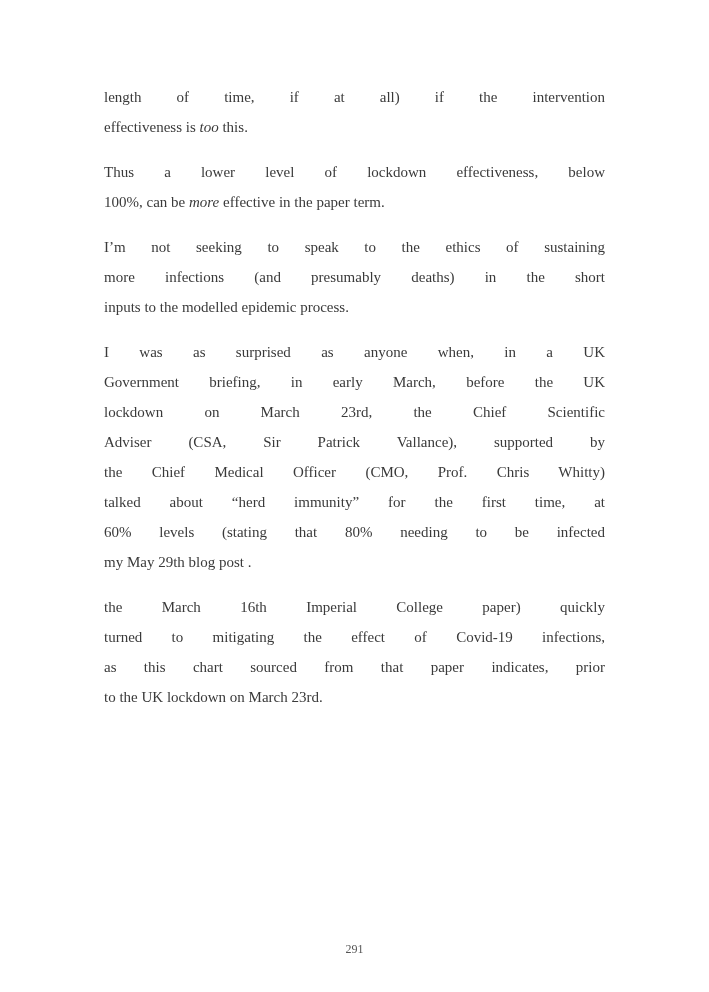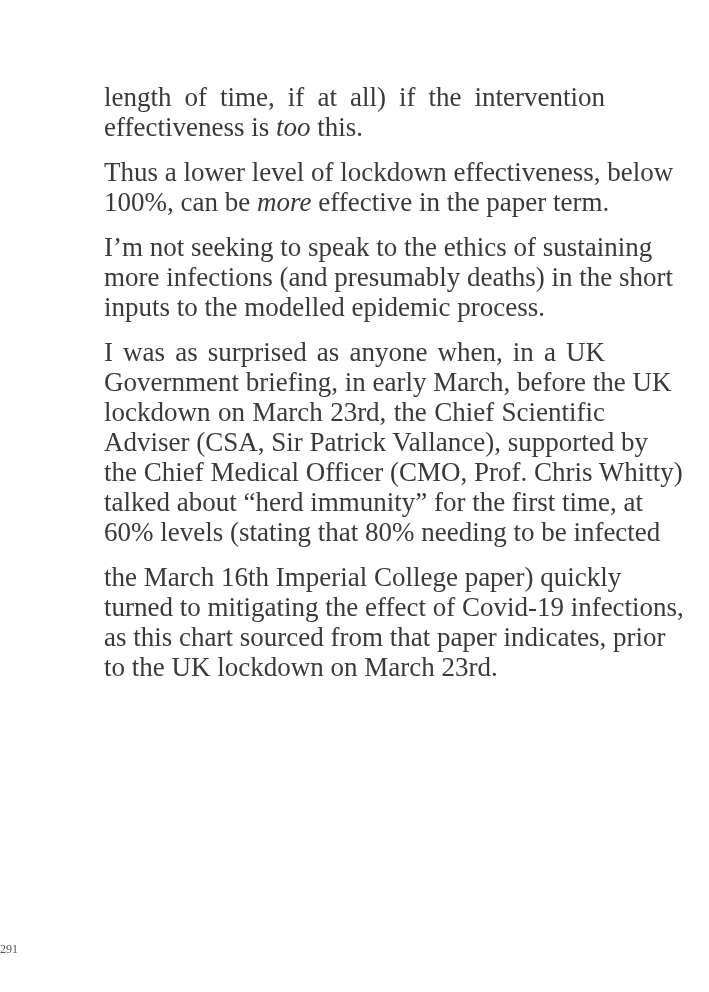--- a/index.html
+++ b/index.html
@@ -1,27 +1,27 @@
 <!DOCTYPE html>
 <html><head>
 <meta charset="utf-8">
 <style>
   html, body { margin: 0; padding: 0; background: #ffffff; }
   body { width: 709px; height: 992px; position: relative; overflow: hidden; }
   .page { position: absolute; left: 0; top: 0; width: 709px; height: 992px; background: #ffffff; }
   .text-block {
     position: absolute; left: 104px; top: 82px; width: 501px;
     font-family: "Liberation Serif", "DejaVu Serif", serif;
-    font-size: 27px; line-height: 30px; color: #3a3a3a;
+    font-size: 15px; line-height: 30px; color: #3a3a3a;
   }
   .para { margin: 0 0 15px 0; text-align: justify; }
   .line { display: block; text-align: justify; text-align-last: justify; height: 30px; white-space: nowrap; }
   .line.last { text-align-last: left; }
   .page-number {
-    position: absolute; left: 0; width: 709px; top: 942px; 
+    position: absolute; left: 0; width: 709px; top: 942px; text-align: center;
     font-family: "Liberation Serif", "DejaVu Serif", serif; font-size: 12px; color: #555555;
   }
   em { font-style: italic; }
 </style>
 </head>
 <body>
 
 <div class="page">
   <div class="text-block">
 
@@ -42,20 +42,21 @@
     </div>
 
     <div class="para">
       <span class="line">I was as surprised as anyone when, in a UK</span>
       <span class="line">Government briefing, in early March, before the UK</span>
       <span class="line">lockdown on March 23rd, the Chief Scientific</span>
       <span class="line">Adviser (CSA, Sir Patrick Vallance), supported by</span>
       <span class="line">the Chief Medical Officer (CMO, Prof. Chris Whitty)</span>
       <span class="line">talked about “herd immunity” for the first time, at</span>
       <span class="line">60% levels (stating that 80% needing to be infected</span>
+      <span class="line last">my May 29th blog post .</span>
     </div>
 
     <div class="para">
       <span class="line">the March 16th Imperial College paper) quickly</span>
       <span class="line">turned to mitigating the effect of Covid-19 infections,</span>
       <span class="line">as this chart sourced from that paper indicates, prior</span>
       <span class="line last">to the UK lockdown on March 23rd.</span>
     </div>
 
   </div>

